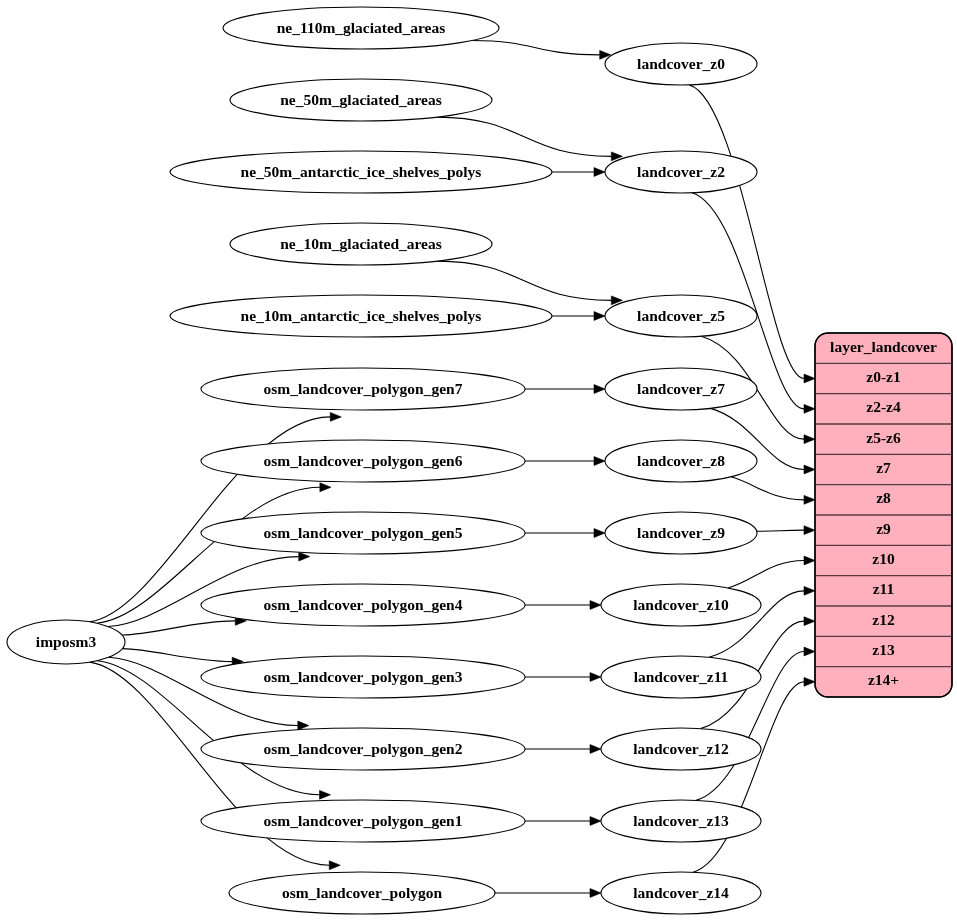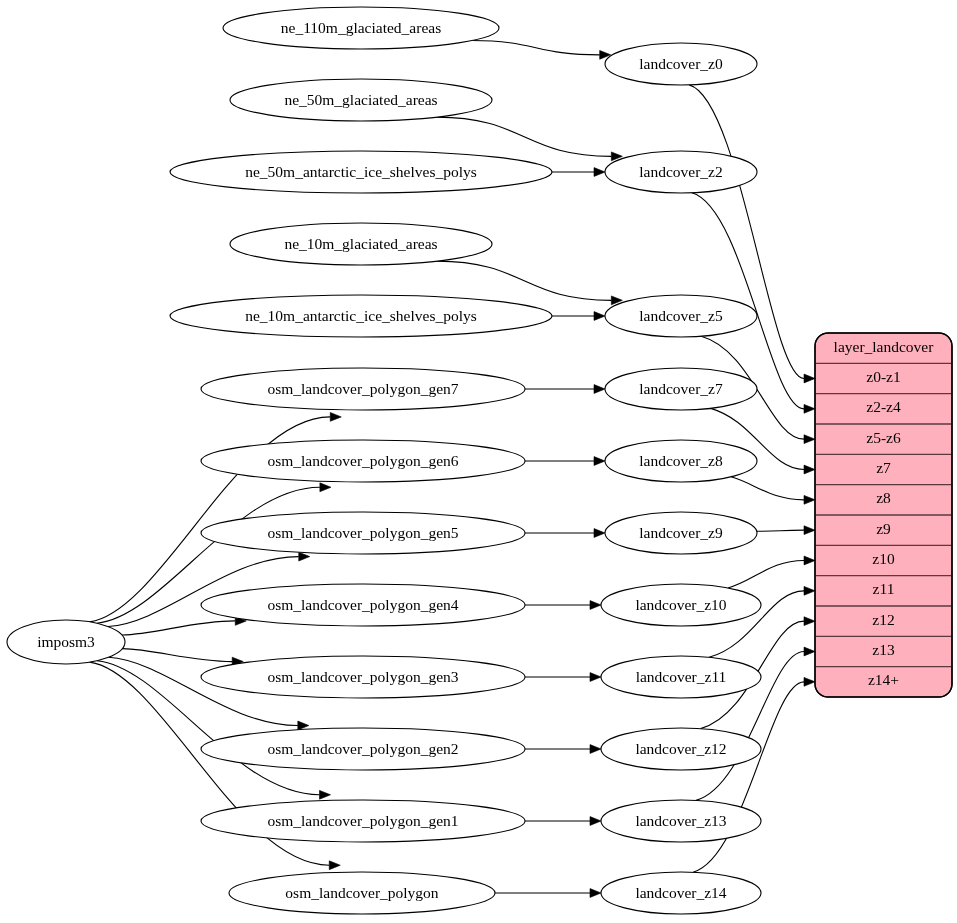--- a/index.html
+++ b/index.html
@@ -11,20 +11,21 @@
   body {
     width: 957px;
     height: 923px;
     font-family: "Liberation Serif", "DejaVu Serif", serif;
     overflow: hidden;
   }
   #graph-root {
     position: relative;
     width: 783px;
     height: 923px;
+    font-weight: bold;
   }
   svg#graph-svg {
     position: absolute;
     top: 0;
     left: 0;
     width: 957px;
     height: 923px;
     display: block;
   }
   .node-ellipse {

